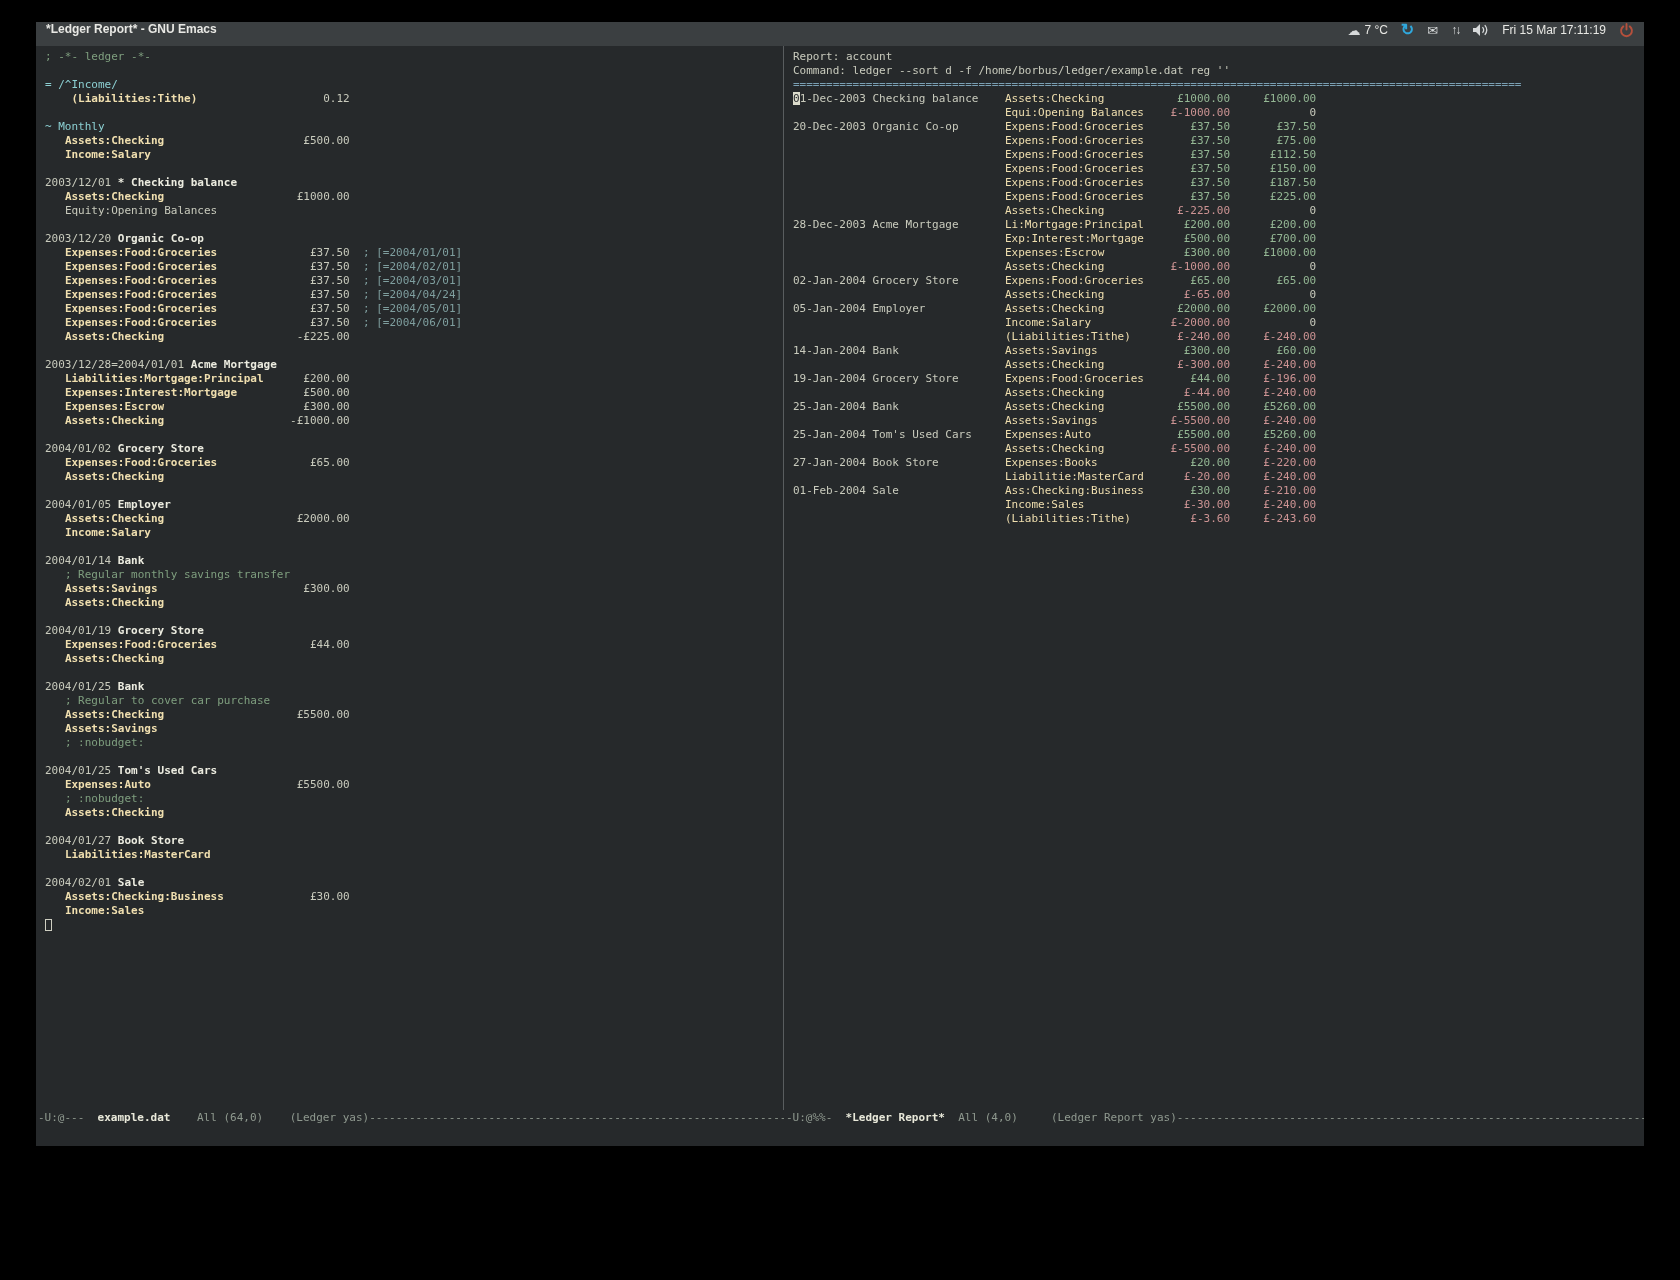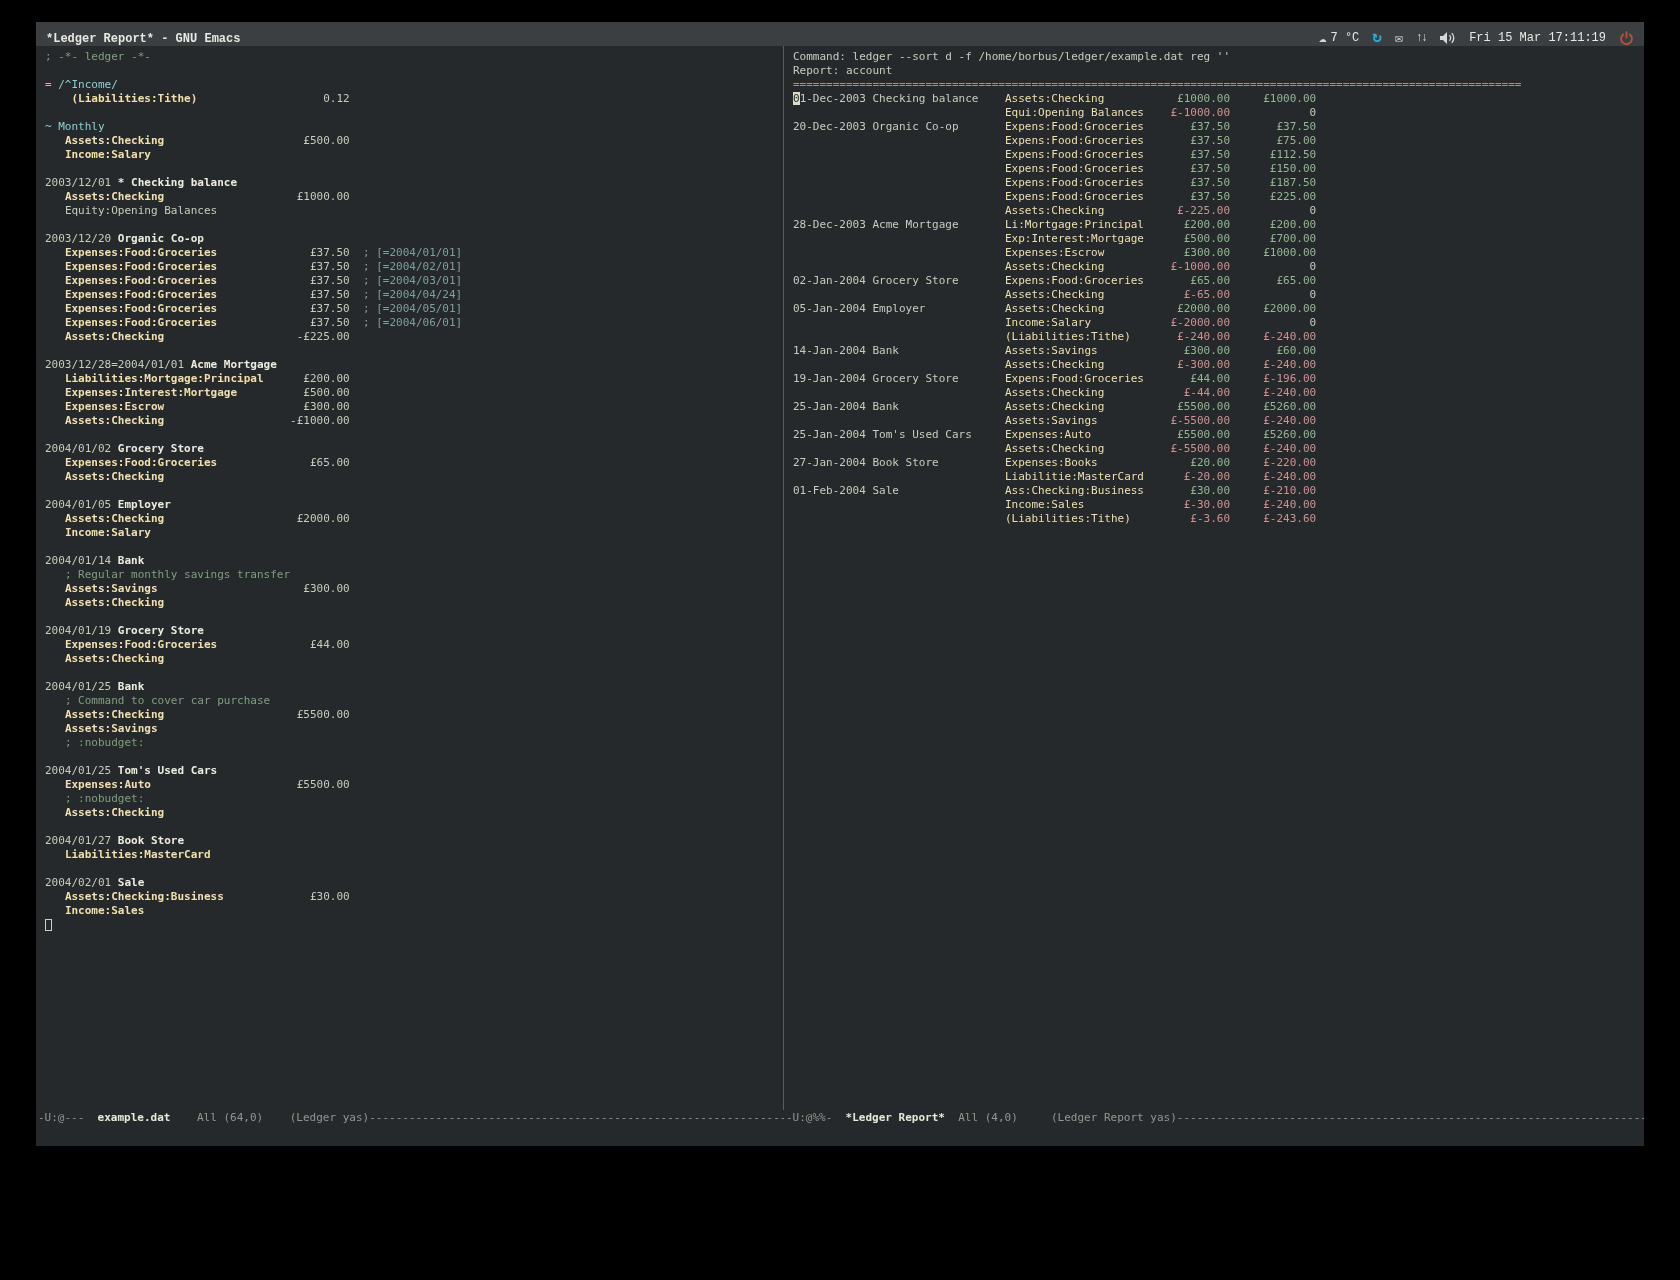--- a/index.html
+++ b/index.html
@@ -1,21 +1,21 @@
 <!DOCTYPE html>
 <html style="--frame_bg: #26292b; --fg: #c9cbbd; --payee: #ecece0; --account: #f0dfaf; --comment: #7f9f7f; --comment2: #7f9f9f; --cyan: #8cd0d3; --pos: #94b794; --neg: #cc9393; --sep: #7aa0b4; --titlebar_bg: #3b3f41; --titlebar_fg: #e8e8e4; --modeline_fg: #8f998f; --modeline_bright: #e9e9da; --accent_blue: #2fa8dd; --power_red: #b5503c; --cursor: #dcdccc;"><head>
 <meta charset="utf-8">
 <style>
   *{margin:0;padding:0;box-sizing:border-box}
   html,body{width:1680px;height:1280px;background:#000;overflow:hidden}
   body{position:relative}
 
   .titlebar{position:absolute;left:36px;top:22px;width:1608px;height:24px;
-    background:var(--titlebar_bg,#3b3f41);display:flex;align-items:flex-end;
-    font-family:Liberation Mono, monospace;color:var(--titlebar_fg,#e8e8e4)}
+    background:var(--titlebar_bg,#3b3f41);display:flex;align-items:flex-start;
+    font-family:Liberation Sans, sans-serif;color:var(--titlebar_fg,#e8e8e4)}
   .titlebar .title{font-weight:bold;font-size:12px;margin-left:10px;flex:1;white-space:nowrap}
   .tray{display:flex;align-items:center;gap:13px;margin-right:10px;font-size:12px;white-space:nowrap}
   .tray .glyph{font-size:13px;color:#d6d9da;line-height:1}
   .tray .refresh{color:var(--accent_blue,#2fa8dd);font-weight:bold;font-size:16px}
   .tray .netpair{letter-spacing:-2px;color:#d6d9da;font-size:12px}
   .tray .traytext{color:var(--titlebar_fg,#e8e8e4)}
   .tray svg{display:block}
 
   .frame{position:absolute;left:36px;top:46px;width:1608px;height:1100px;
     background:var(--frame_bg,#26292b);color:var(--fg,#c9cbbd);
@@ -126,21 +126,21 @@
           <div class="line"><span>2004/01/14 </span><span class="py">Bank</span></div>
           <div class="line"><span>   </span><span class="cm">; Regular monthly savings transfer</span></div>
           <div class="line"><span>   </span><span class="ac">Assets:Savings</span><span>                      £300.00</span></div>
           <div class="line"><span>   </span><span class="ac">Assets:Checking</span></div>
           <div class="line">&nbsp;</div>
           <div class="line"><span>2004/01/19 </span><span class="py">Grocery Store</span></div>
           <div class="line"><span>   </span><span class="ac">Expenses:Food:Groceries</span><span>              £44.00</span></div>
           <div class="line"><span>   </span><span class="ac">Assets:Checking</span></div>
           <div class="line">&nbsp;</div>
           <div class="line"><span>2004/01/25 </span><span class="py">Bank</span></div>
-          <div class="line"><span>   </span><span class="cm">; Command to cover car purchase</span></div>
+          <div class="line"><span>   </span><span class="cm">; Regular to cover car purchase</span></div>
           <div class="line"><span>   </span><span class="ac">Assets:Checking</span><span>                    £5500.00</span></div>
           <div class="line"><span>   </span><span class="ac">Assets:Savings</span></div>
           <div class="line"><span>   </span><span class="cm">; :nobudget:</span></div>
           <div class="line">&nbsp;</div>
           <div class="line"><span>2004/01/25 </span><span class="py">Tom's Used Cars</span></div>
           <div class="line"><span>   </span><span class="ac">Expenses:Auto</span><span>                      £5500.00</span></div>
           <div class="line"><span>   </span><span class="cm">; :nobudget:</span></div>
           <div class="line"><span>   </span><span class="ac">Assets:Checking</span></div>
           <div class="line">&nbsp;</div>
           <div class="line"><span>2004/01/27 </span><span class="py">Book Store</span></div>
@@ -148,22 +148,22 @@
           <div class="line">&nbsp;</div>
           <div class="line"><span>2004/02/01 </span><span class="py">Sale</span></div>
           <div class="line"><span>   </span><span class="ac">Assets:Checking:Business</span><span>             £30.00</span></div>
           <div class="line"><span>   </span><span class="ac">Income:Sales</span></div>
           <div class="line"><span class="hollow">&nbsp;</span></div>
         </div>
     </div>
     <div class="divider"></div>
     <div class="win win-right">
       <div>
+          <div class="line"><span>Report: account</span></div>
           <div class="line"><span>Command: ledger --sort d -f /home/borbus/ledger/example.dat reg ''</span></div>
-          <div class="line"><span>Report: account</span></div>
           <div class="line"><span class="sep">==============================================================================================================</span></div>
         </div>
       <div>
           <div class="line rrow"><span class="c1"><span class="blockcursor">0</span>1-Dec-2003 Checking balance</span><span class="c2">Assets:Checking</span><span class="c3 pos">£1000.00</span><span class="c4 pos">£1000.00</span></div>
           <div class="line rrow"><span class="c1"></span><span class="c2">Equi:Opening Balances</span><span class="c3 neg">£-1000.00</span><span class="c4 ">0</span></div>
           <div class="line rrow"><span class="c1">20-Dec-2003 Organic Co-op</span><span class="c2">Expens:Food:Groceries</span><span class="c3 pos">£37.50</span><span class="c4 pos">£37.50</span></div>
           <div class="line rrow"><span class="c1"></span><span class="c2">Expens:Food:Groceries</span><span class="c3 pos">£37.50</span><span class="c4 pos">£75.00</span></div>
           <div class="line rrow"><span class="c1"></span><span class="c2">Expens:Food:Groceries</span><span class="c3 pos">£37.50</span><span class="c4 pos">£112.50</span></div>
           <div class="line rrow"><span class="c1"></span><span class="c2">Expens:Food:Groceries</span><span class="c3 pos">£37.50</span><span class="c4 pos">£150.00</span></div>
           <div class="line rrow"><span class="c1"></span><span class="c2">Expens:Food:Groceries</span><span class="c3 pos">£37.50</span><span class="c4 pos">£187.50</span></div>

